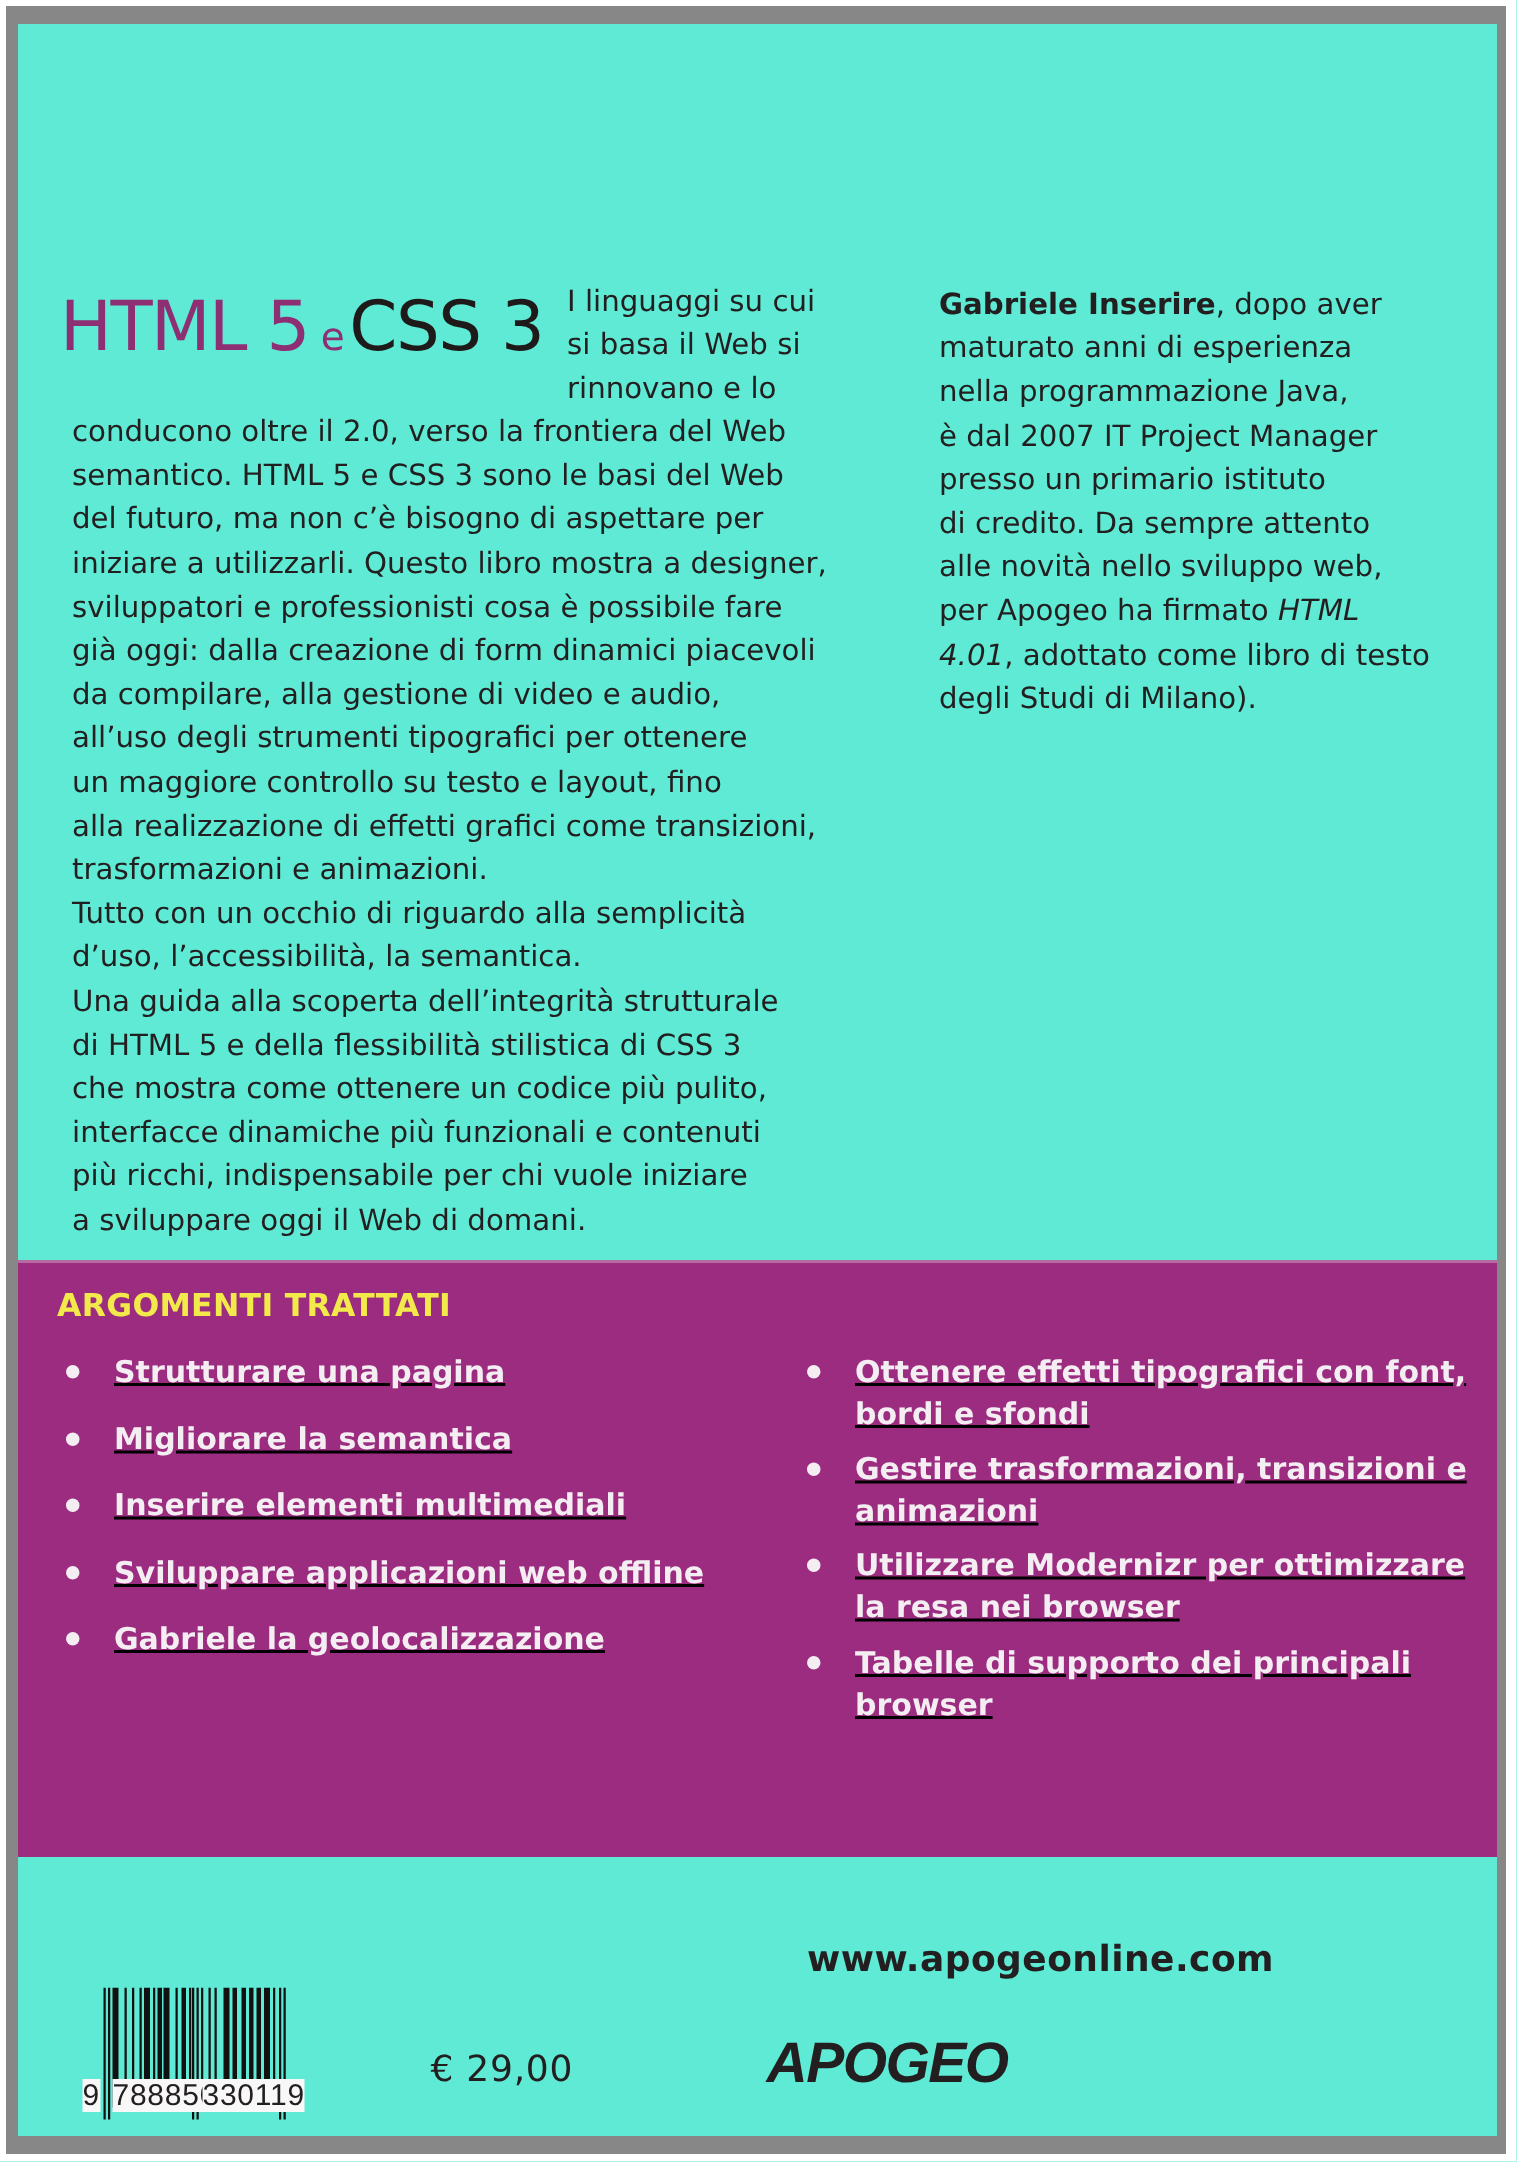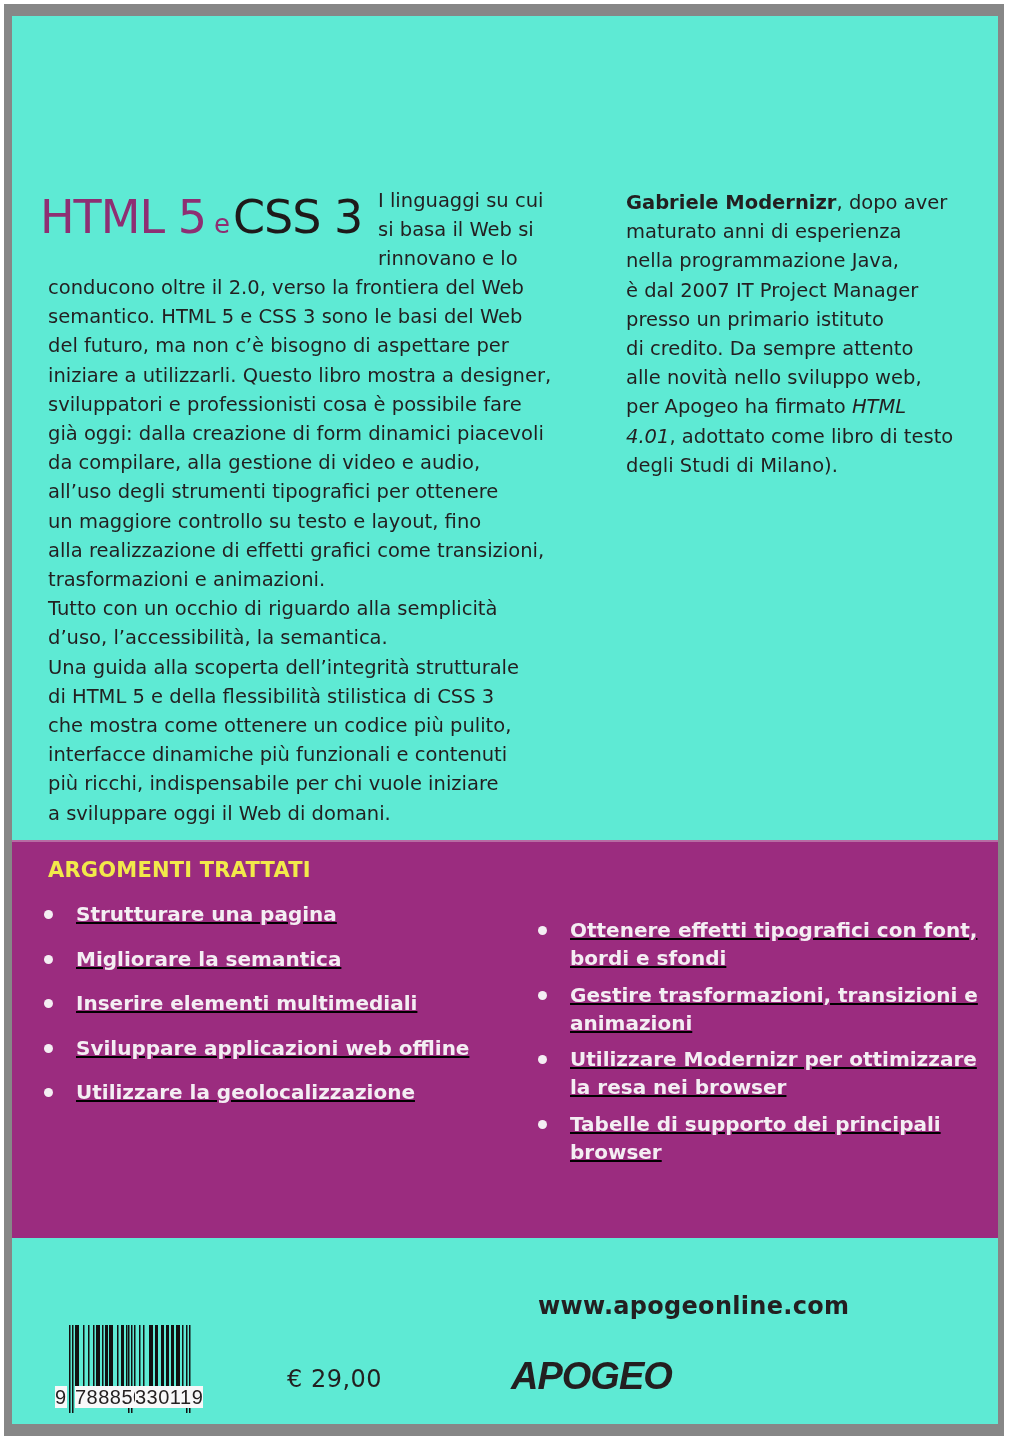--- a/index.html
+++ b/index.html
@@ -67,33 +67,33 @@
 
     .band {
       position: absolute;
       left: 0; top: 824px;
       width: 986px; height: 396px;
       background: #9b2c7f;
       border-top: 2px solid #b86aa3;
     }
     .band-title {
       position: absolute;
-      left: 36px; top: 16px;
+      left: 26px; top: 16px;
       font-size: 21px;
       font-weight: 700;
       color: #f2e94a;
       letter-spacing: 0.2px;
     }
     .topics-left, .topics-right {
       position: absolute;
       list-style: none;
       margin: 0; padding: 0; text-decoration: underline;
     }
     .topics-left { left: 26px; top: 58px; width: 470px; }
-    .topics-right { left: 520px; top: 74px; width: 450px; }
+    .topics-right { left: 520px; top: 58px; width: 450px; }
     .topic {
       position: relative;
       padding-left: 38px;
       color: #f4eef3;
       font-weight: 700;
       font-size: 20px;
       line-height: 28px;
     }
     .topics-left .topic { height: 44.5px; }
     .topics-right .topic { margin-bottom: 8.5px; }
@@ -178,41 +178,41 @@
 Tutto con un occhio di riguardo alla semplicità
 d’uso, l’accessibilità, la semantica.
 Una guida alla scoperta dell’integrità strutturale
 di HTML 5 e della flessibilità stilistica di CSS 3
 che mostra come ottenere un codice più pulito,
 interfacce dinamiche più funzionali e contenuti
 più ricchi, indispensabile per chi vuole iniziare
 a sviluppare oggi il Web di domani.</div>
 
   <div class="author">
-    <span class="line"><b>Gabriele Modernizr</b><span>, dopo aver</span></span>
+    <span class="line"><b>Gabriele Inserire</b><span>, dopo aver</span></span>
     <span class="line">maturato anni di esperienza</span>
     <span class="line">nella programmazione Java,</span>
     <span class="line">è dal 2007 IT Project Manager</span>
     <span class="line">presso un primario istituto</span>
     <span class="line">di credito. Da sempre attento</span>
     <span class="line">alle novità nello sviluppo web,</span>
     <span class="line"><span>per Apogeo ha firmato </span><i>HTML</i></span>
     <span class="line"><i>4.01</i><span>, adottato come libro di testo</span></span>
     <span class="line">degli Studi di Milano).</span>
   </div>
 
   <div class="band">
     <div class="band-title">ARGOMENTI TRATTATI</div>
 
     <ul class="topics-left">
       <li class="topic"><span class="bullet"></span><span>Strutturare una pagina</span></li>
       <li class="topic"><span class="bullet"></span><span>Migliorare la semantica</span></li>
       <li class="topic"><span class="bullet"></span><span>Inserire elementi multimediali</span></li>
       <li class="topic"><span class="bullet"></span><span>Sviluppare applicazioni web offline</span></li>
-      <li class="topic"><span class="bullet"></span><span>Utilizzare la geolocalizzazione</span></li>
+      <li class="topic"><span class="bullet"></span><span>Gabriele la geolocalizzazione</span></li>
     </ul>
 
     <ul class="topics-right">
       <li class="topic"><span class="bullet"></span><span>Ottenere effetti tipografici con font, bordi e sfondi</span></li>
       <li class="topic"><span class="bullet"></span><span>Gestire trasformazioni, transizioni e animazioni</span></li>
       <li class="topic"><span class="bullet"></span><span>Utilizzare Modernizr per ottimizzare la resa nei browser</span></li>
       <li class="topic"><span class="bullet"></span><span>Tabelle di supporto dei principali browser</span></li>
     </ul>
   </div>
 

